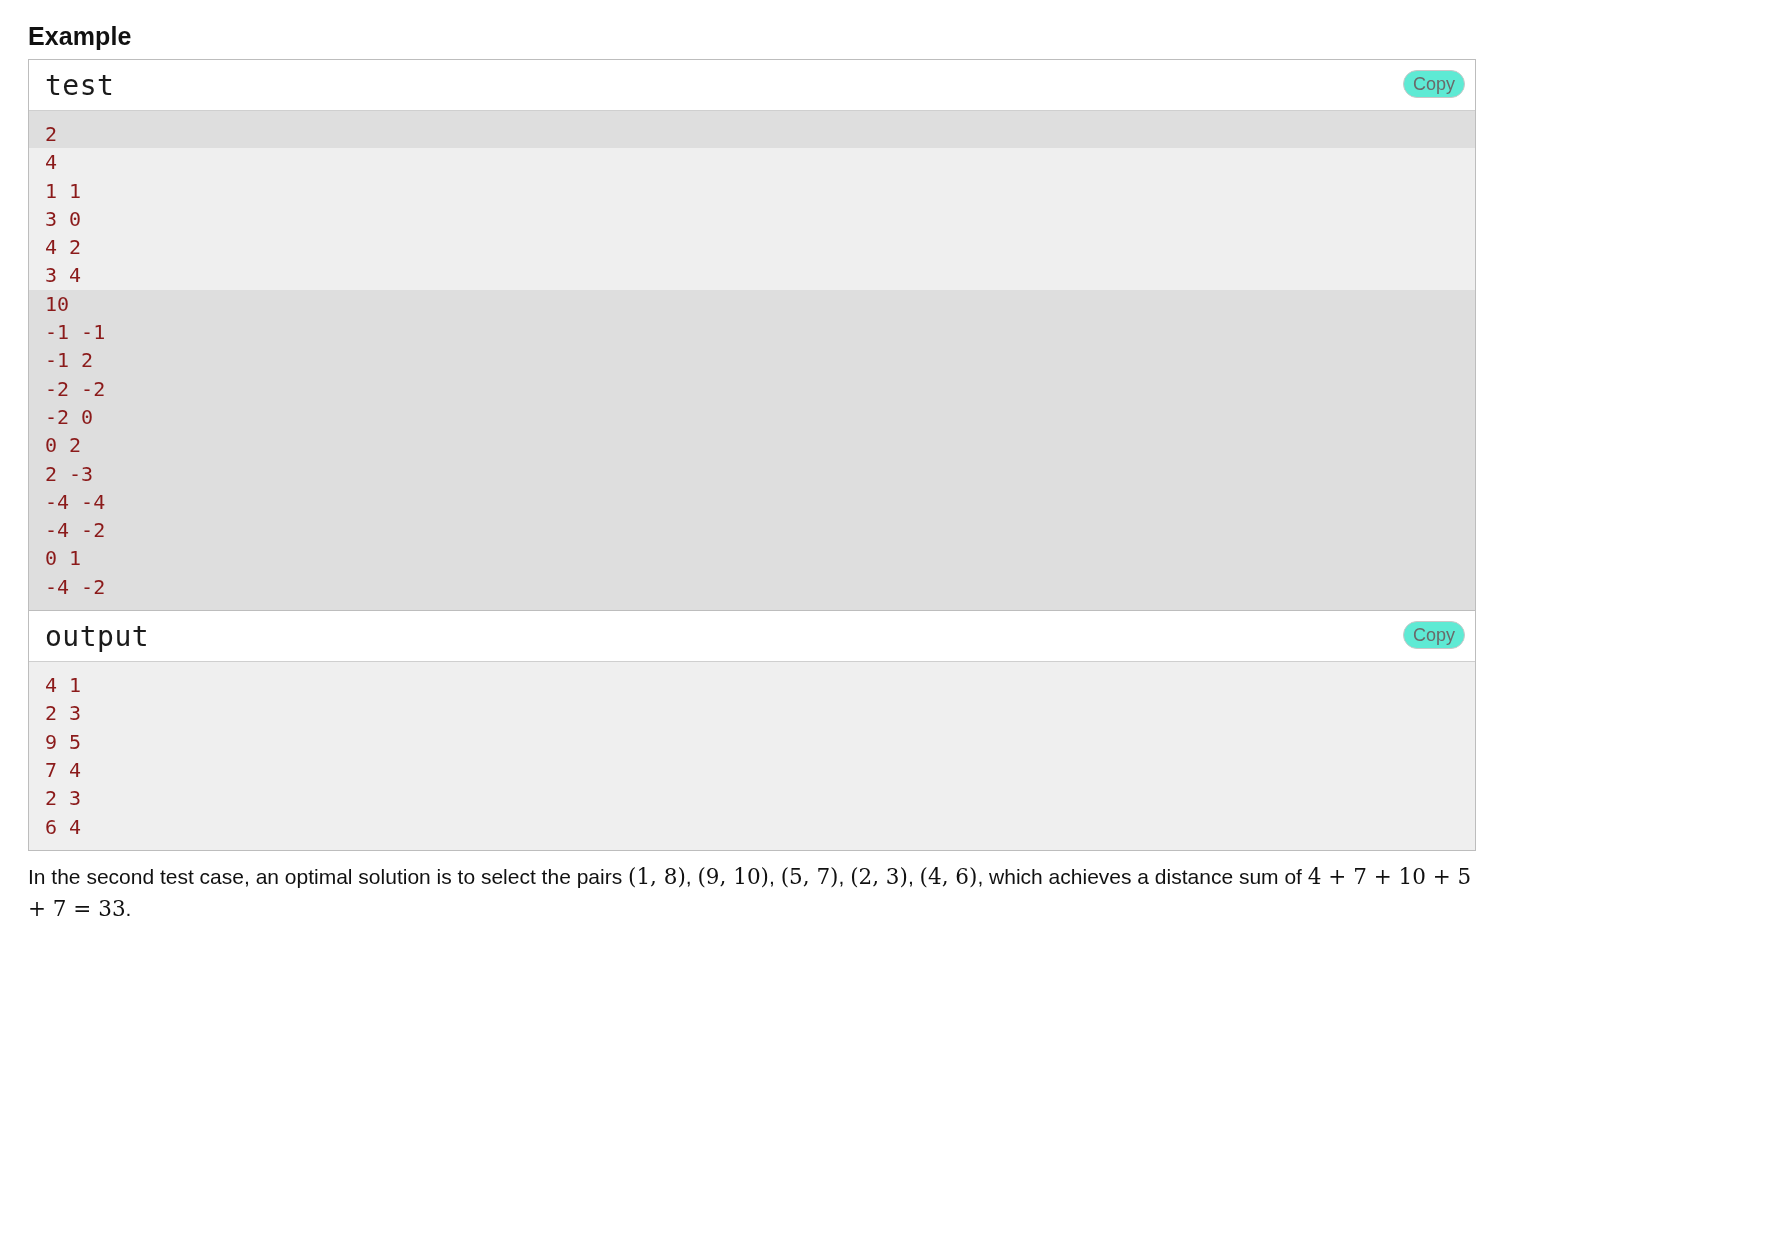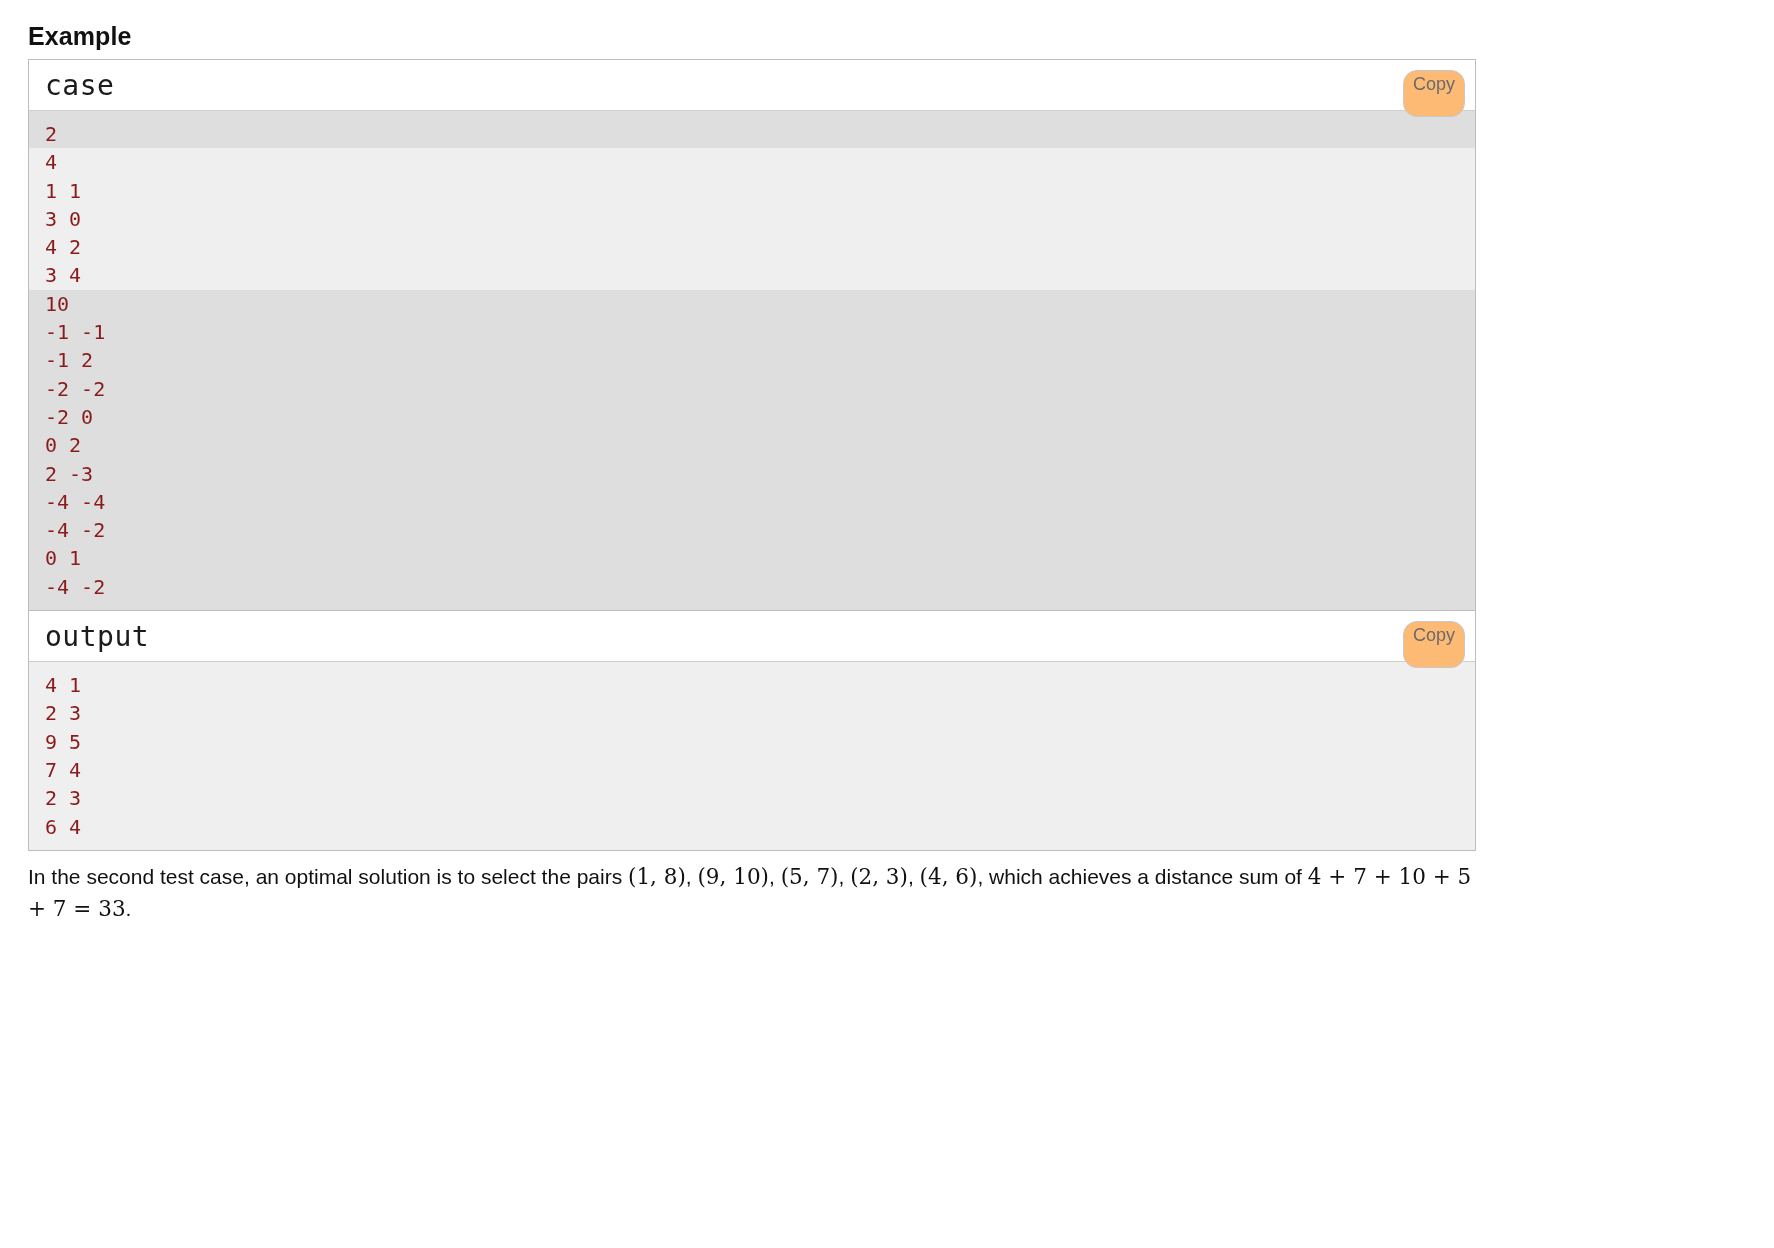--- a/index.html
+++ b/index.html
@@ -44,24 +44,24 @@
     color: #1b1b1b;
     letter-spacing: 0.5px;
   }
   .copy-btn {
     position: absolute;
     right: 10px;
     top: 10px;
     font-family: "Liberation Sans", sans-serif;
     font-size: 18px;
     color: #6a6a6a;
-    background: #fdba74;
+    background: #5eead4;
     border: 1px solid #c8c8c8;
     border-radius: 14px;
-    padding: 3px 9px 20px 9px;
+    padding: 3px 9px 1px 9px;
     line-height: 1.2;
     cursor: pointer;
   }
   pre.io-body {
     margin: 0;
     padding: 0;
     font-family: "DejaVu Sans Mono", monospace;
     font-size: 20px;
     line-height: 28.3px;
     color: #8b1a1a;
@@ -101,21 +101,21 @@
 <body>
 
 <div class="page">
 
   <div class="section-title">Example</div>
 
   <div class="sample-tests">
 
     <div class="sample-test">
       <div class="io-header">
-        <div class="io-title">case</div>
+        <div class="io-title">test</div>
         <button class="copy-btn">Copy</button>
       </div>
       <pre class="io-body"><span class="ln hl pad-top">2</span><span class="ln">4</span><span class="ln">1 1</span><span class="ln">3 0</span><span class="ln">4 2</span><span class="ln">3 4</span><span class="ln hl">10</span><span class="ln hl">-1 -1</span><span class="ln hl">-1 2</span><span class="ln hl">-2 -2</span><span class="ln hl">-2 0</span><span class="ln hl">0 2</span><span class="ln hl">2 -3</span><span class="ln hl">-4 -4</span><span class="ln hl">-4 -2</span><span class="ln hl">0 1</span><span class="ln hl pad-bot">-4 -2</span></pre>
     </div>
 
     <div class="sample-test">
       <div class="io-header">
         <div class="io-title">output</div>
         <button class="copy-btn">Copy</button>
       </div>

